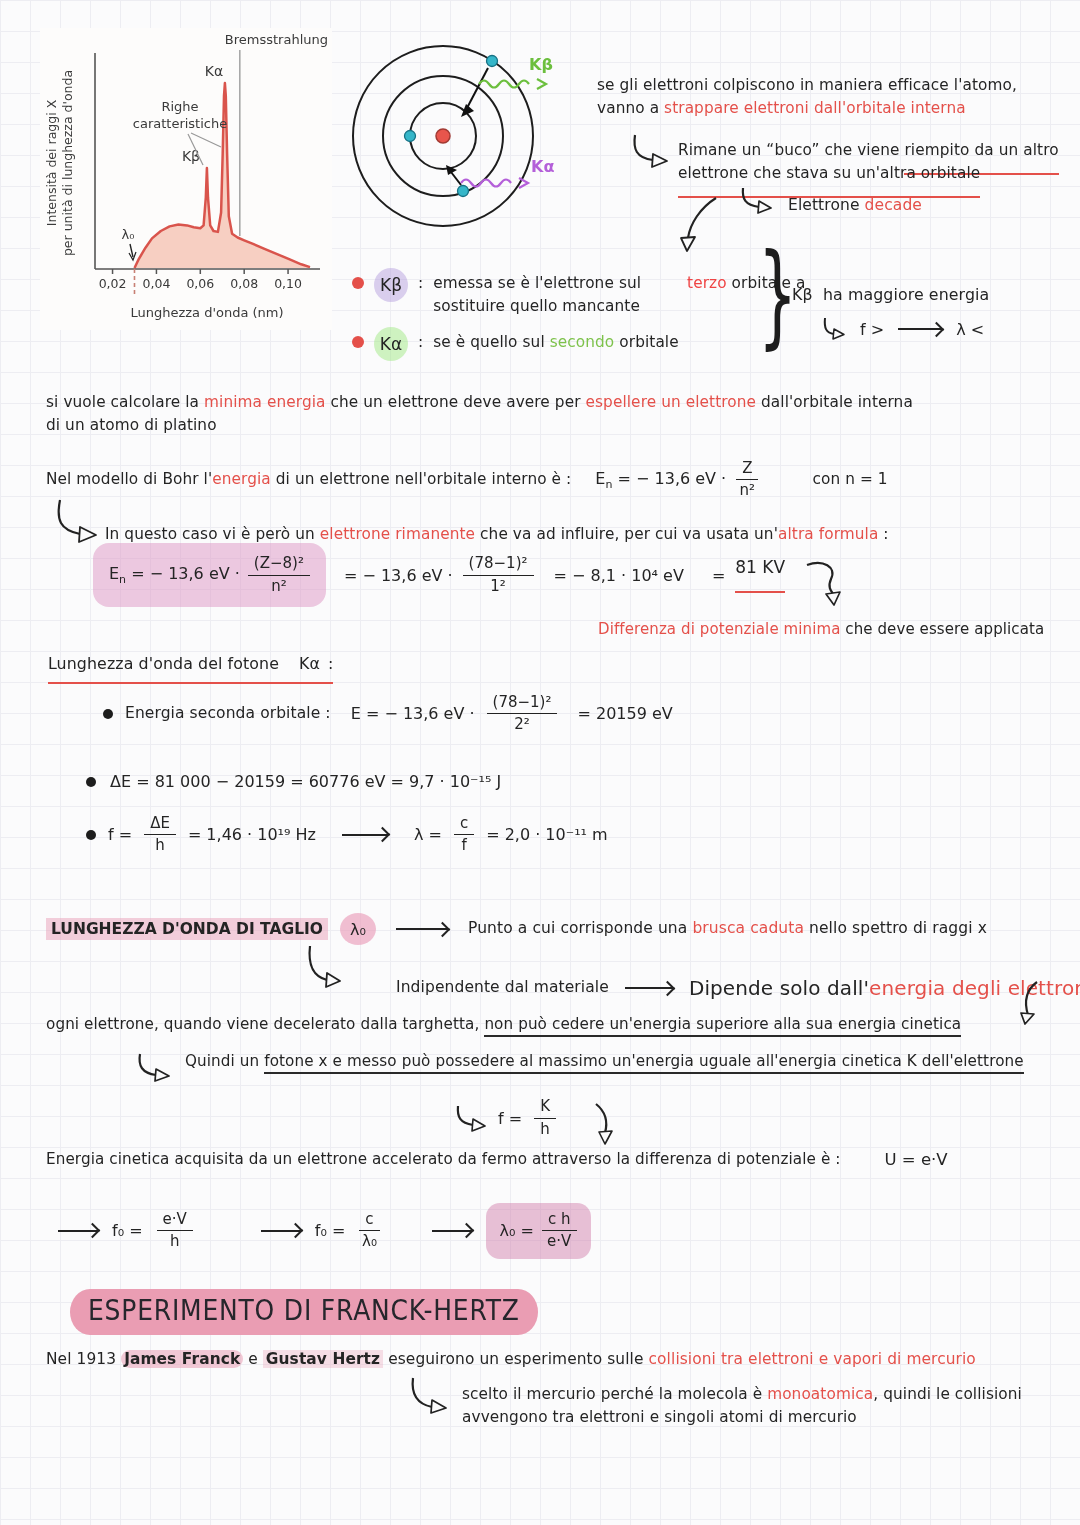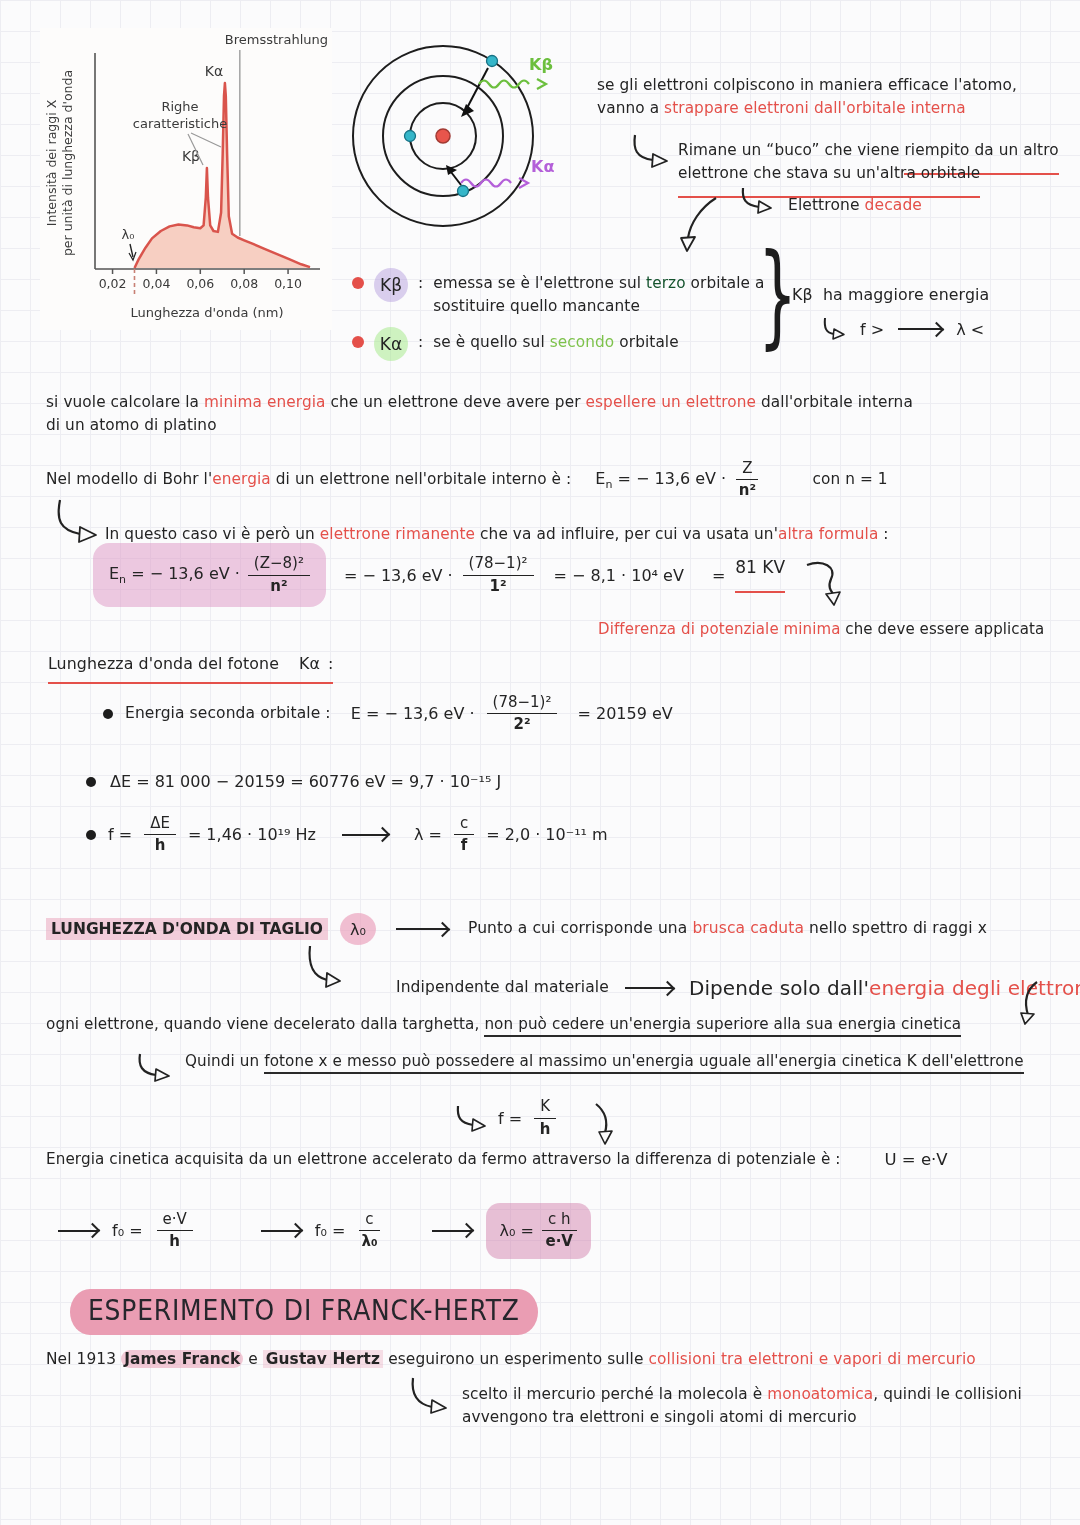--- a/index.html
+++ b/index.html
@@ -8,37 +8,37 @@
     font-family:"DejaVu Sans",sans-serif;color:#242424;
     background-color:#fbfbfc;
     background-image:
       linear-gradient(#ededf2 1px, transparent 1px),
       linear-gradient(90deg,#ededf2 1px, transparent 1px);
     background-size:30px 31px;
   }
   .abs{position:absolute;}
   .t{font-size:15.3px;letter-spacing:.1px;line-height:1.5;white-space:nowrap;}
   .red{color:#e4504a;}
-  .purple{color:#14532d;}
+  .purple{color:#ef4444;margin-left:41px;}
   .green{color:#7dc24b;}
   .bold{font-weight:bold;}
   .ulr{border-bottom:2px solid #e4504a;padding-bottom:14px;}
   .ulb{border-bottom:2px solid #2a2a2a;padding-bottom:2px;}
   .hl-pink{background:rgba(234,159,181,.55);padding:0 3px;border-radius:9px;}
   .hl-pink-lt{background:rgba(234,159,181,.32);padding:0 3px;}
   .row{display:flex;align-items:flex-start;gap:10px;}
   .frow{display:flex;align-items:center;gap:10px;font-size:16px;white-space:nowrap;}
   .dot{width:12px;height:12px;border-radius:50%;background:#e4504a;flex:0 0 auto;margin-top:9px;}
   .bdot{width:10px;height:10px;border-radius:50%;background:#1d1d1d;flex:0 0 auto;}
   .chip{display:inline-flex;align-items:center;justify-content:center;width:34px;height:34px;border-radius:50%;font-size:17px;flex:0 0 auto;}
   .chip-purple{background:rgba(176,150,220,.45);}
   .chip-green{background:rgba(150,230,120,.45);}
   .frac{display:inline-flex;flex-direction:column;align-items:center;line-height:1.15;font-size:15px;vertical-align:middle;}
   .frac .num{border-bottom:1.7px solid #222;padding:0 6px 2px;}
-  .frac .den{padding-top:2px;font-weight:bold;}
+  .frac .den{padding-top:2px;}
   .hlbox{background:rgba(221,150,195,.5);border-radius:16px;padding:12px 16px;display:flex;align-items:center;gap:8px;}
   .hlbox2{background:rgba(207,118,166,.45);border-radius:14px;padding:8px 14px;display:flex;align-items:center;gap:8px;text-align:right;}
   .arr{display:inline-block;width:40px;height:2px;background:#222;position:relative;vertical-align:middle;flex:0 0 auto;}
   .arr::after{content:"";position:absolute;right:0;top:-4.5px;width:9px;height:9px;border-top:2px solid #222;border-right:2px solid #222;transform:rotate(45deg);}
   sub.sb{font-size:11px;}
   .brace{font-size:112px;font-weight:400;color:#1d1d1d;transform:scaleX(.55);transform-origin:left center;line-height:.9;}
   .lam-chip{background:rgba(233,150,180,.6);border-radius:50%;width:36px;height:32px;display:inline-flex;align-items:center;justify-content:center;font-size:16px;flex:0 0 auto;}
   .hl-title{background:rgba(233,160,184,.5);padding:2px 5px;font-weight:bold;font-size:15.5px;}
   .pill{display:inline-block;background:#ea9db3;border-radius:22px;padding:4px 18px 7px;font-size:25px;letter-spacing:.8px;color:#26262c;transform:scaleY(1.15);transform-origin:left center;}
   .cs-ann{font-size:13px;fill:#3a3a3a;}

